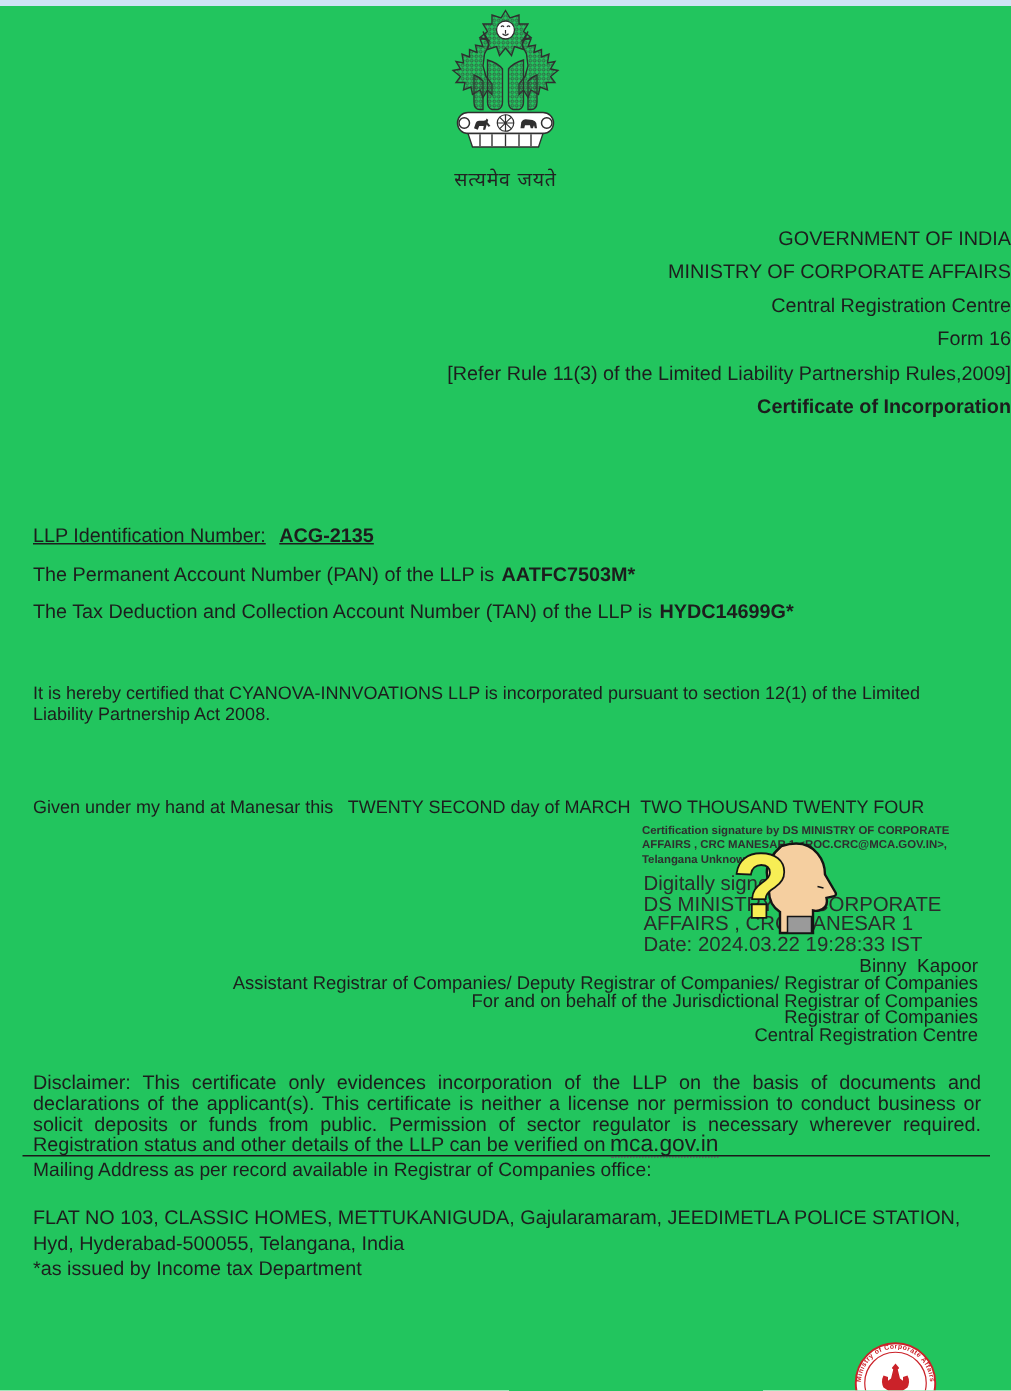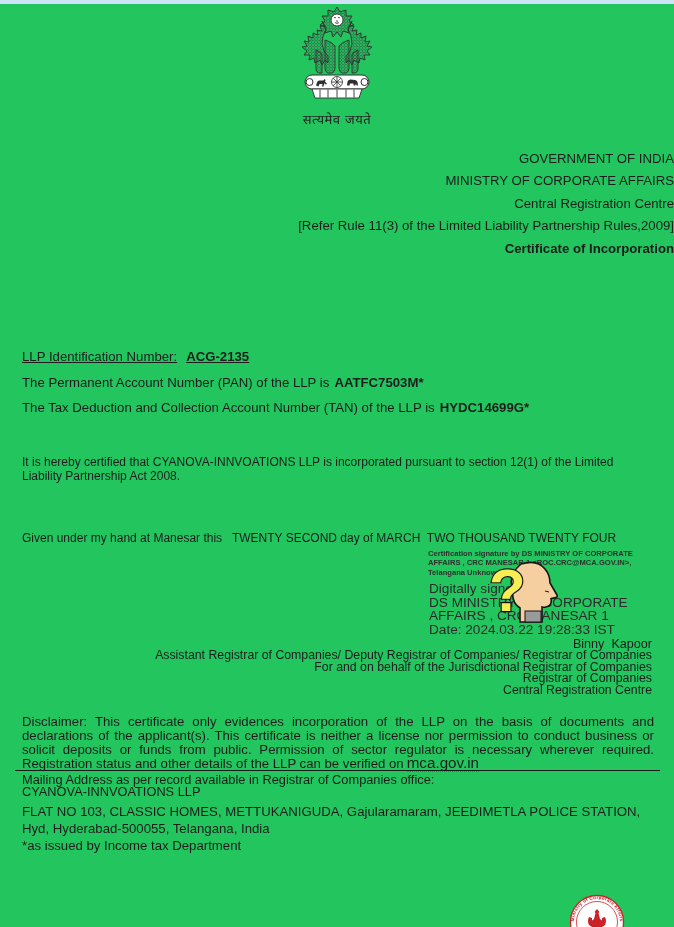--- a/index.html
+++ b/index.html
@@ -76,20 +76,21 @@
         <path d="M28,83.5 V91.5 M36,83.5 V91.5 M45,83.5 V91.5 M54,83.5 V91.5 M62,83.5 V91.5" fill="none"></path>
       </g>
     </svg>
   </div>
   <div class="abs motto center">सत्यमेव जयते</div>
 
   <div class="abs header-block center">
     <div class="hline">GOVERNMENT OF INDIA</div>
     <div class="hline">MINISTRY OF CORPORATE AFFAIRS</div>
     <div class="hline">Central Registration Centre</div>
+    <div class="hline">Form 16</div>
     <div class="hline">[Refer Rule 11(3) of the Limited Liability Partnership Rules,2009]</div>
     <div class="hline bold">Certificate of Incorporation</div>
   </div>
 
   <div class="abs idline" style="top:349px;text-decoration:underline;">
     <span>LLP Identification Number:</span><span class="val" style="margin-left:9px;">ACG-2135</span>
   </div>
   <div class="abs idline" style="top:375px;">
     <span>The Permanent Account Number (PAN) of the LLP is</span><span class="val">AATFC7503M*</span>
   </div>
@@ -132,21 +133,20 @@
   </div>
 
   <div class="abs disclaimer">
     <span>Disclaimer: This certificate only evidences incorporation of the LLP on the basis of documents and declarations of the applicant(s). This certificate is neither a license nor permission to conduct business or solicit deposits or funds from public. Permission of sector regulator is necessary wherever required. Registration status and other details of the LLP can be verified on</span><span class="mca-link">mca.gov.in</span>
   </div>
 
   <div class="abs divider"></div>
 
   <div class="abs mailhead">
     <div>Mailing Address as per record available in Registrar of Companies office:</div>
-    <div>CYANOVA-INNVOATIONS LLP</div>
   </div>
   <div class="abs address">FLAT NO 103, CLASSIC HOMES, METTUKANIGUDA, Gajularamaram, JEEDIMETLA POLICE STATION, Hyd, Hyderabad-500055, Telangana, India</div>
   <div class="abs footnote">*as issued by Income tax Department</div>
 
   <div class="abs sealwrap">
     <svg viewBox="0 0 70 60" width="70" height="60" aria-hidden="true">
       <defs>
         <path id="sealArc" d="M 13.8,38 A 23,23 0 1 1 56.2,38"></path>
       </defs>
       <circle cx="35" cy="29" r="26.5" fill="#ffffff" stroke="#cb2229" stroke-width="1.3"></circle>

